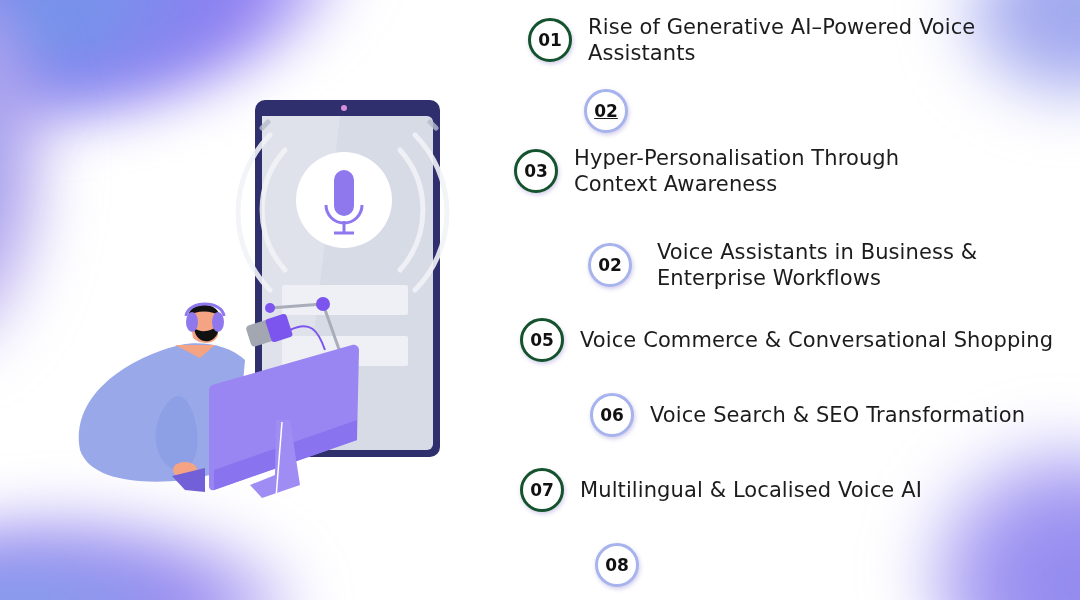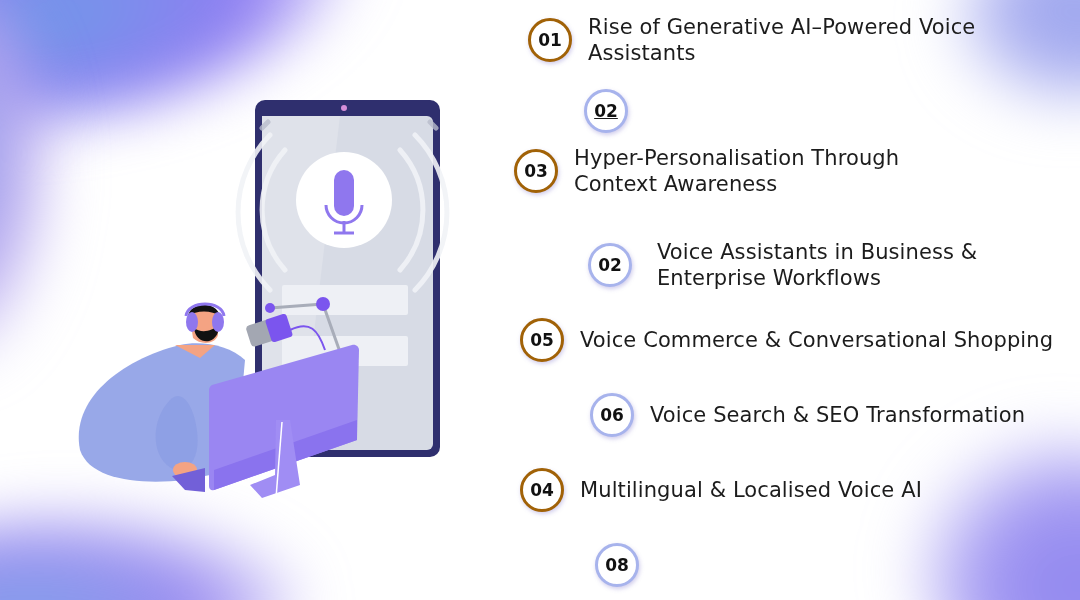--- a/index.html
+++ b/index.html
@@ -19,21 +19,21 @@
     background: radial-gradient(ellipse at 35% 55%, #7fa3ea 0%, #9b8cf0 45%, rgba(255,255,255,0) 78%); }
 
   .illustration { position: absolute; left: 60px; top: 90px; width: 400px; height: 420px; }
 
   .list { position: absolute; left: 0; top: 0; width: 1080px; height: 600px; }
   .item { position: absolute; display: flex; align-items: center; }
   .badge {
     width: 44px; height: 44px; border-radius: 50%;
     display: flex; align-items: center; justify-content: center;
     font-weight: bold; font-size: 17px; color: #111;
-    background: #fff; border: 3px solid #a16207;
+    background: #fff; border: 3px solid #14532d;
     box-shadow: 1px 2px 4px rgba(120,110,200,0.35);
     flex: 0 0 auto;
   }
   .badge.even { border-color: #a7b3ec; }
   .label { font-size: 21px; color: #1c1c1c; line-height: 26px; margin-left: 16px; letter-spacing: 0.1px; }
   .label.wrap { width: 360px; }
 </style>
 </head>
 <body>
 
@@ -130,20 +130,20 @@
     <div class="badge">05</div>
     <div class="label">Voice Commerce &amp; Conversational Shopping</div>
   </div>
 
   <div class="item" style="left:590px; top:393px;">
     <div class="badge even">06</div>
     <div class="label">Voice Search &amp; SEO Transformation</div>
   </div>
 
   <div class="item" style="left:520px; top:468px;">
-    <div class="badge">04</div>
+    <div class="badge">07</div>
     <div class="label">Multilingual &amp; Localised Voice AI</div>
   </div>
 
   <div class="item" style="left:595px; top:543px;">
     <div class="badge even">08</div>
   </div>
 </div>
 
 </body></html>

